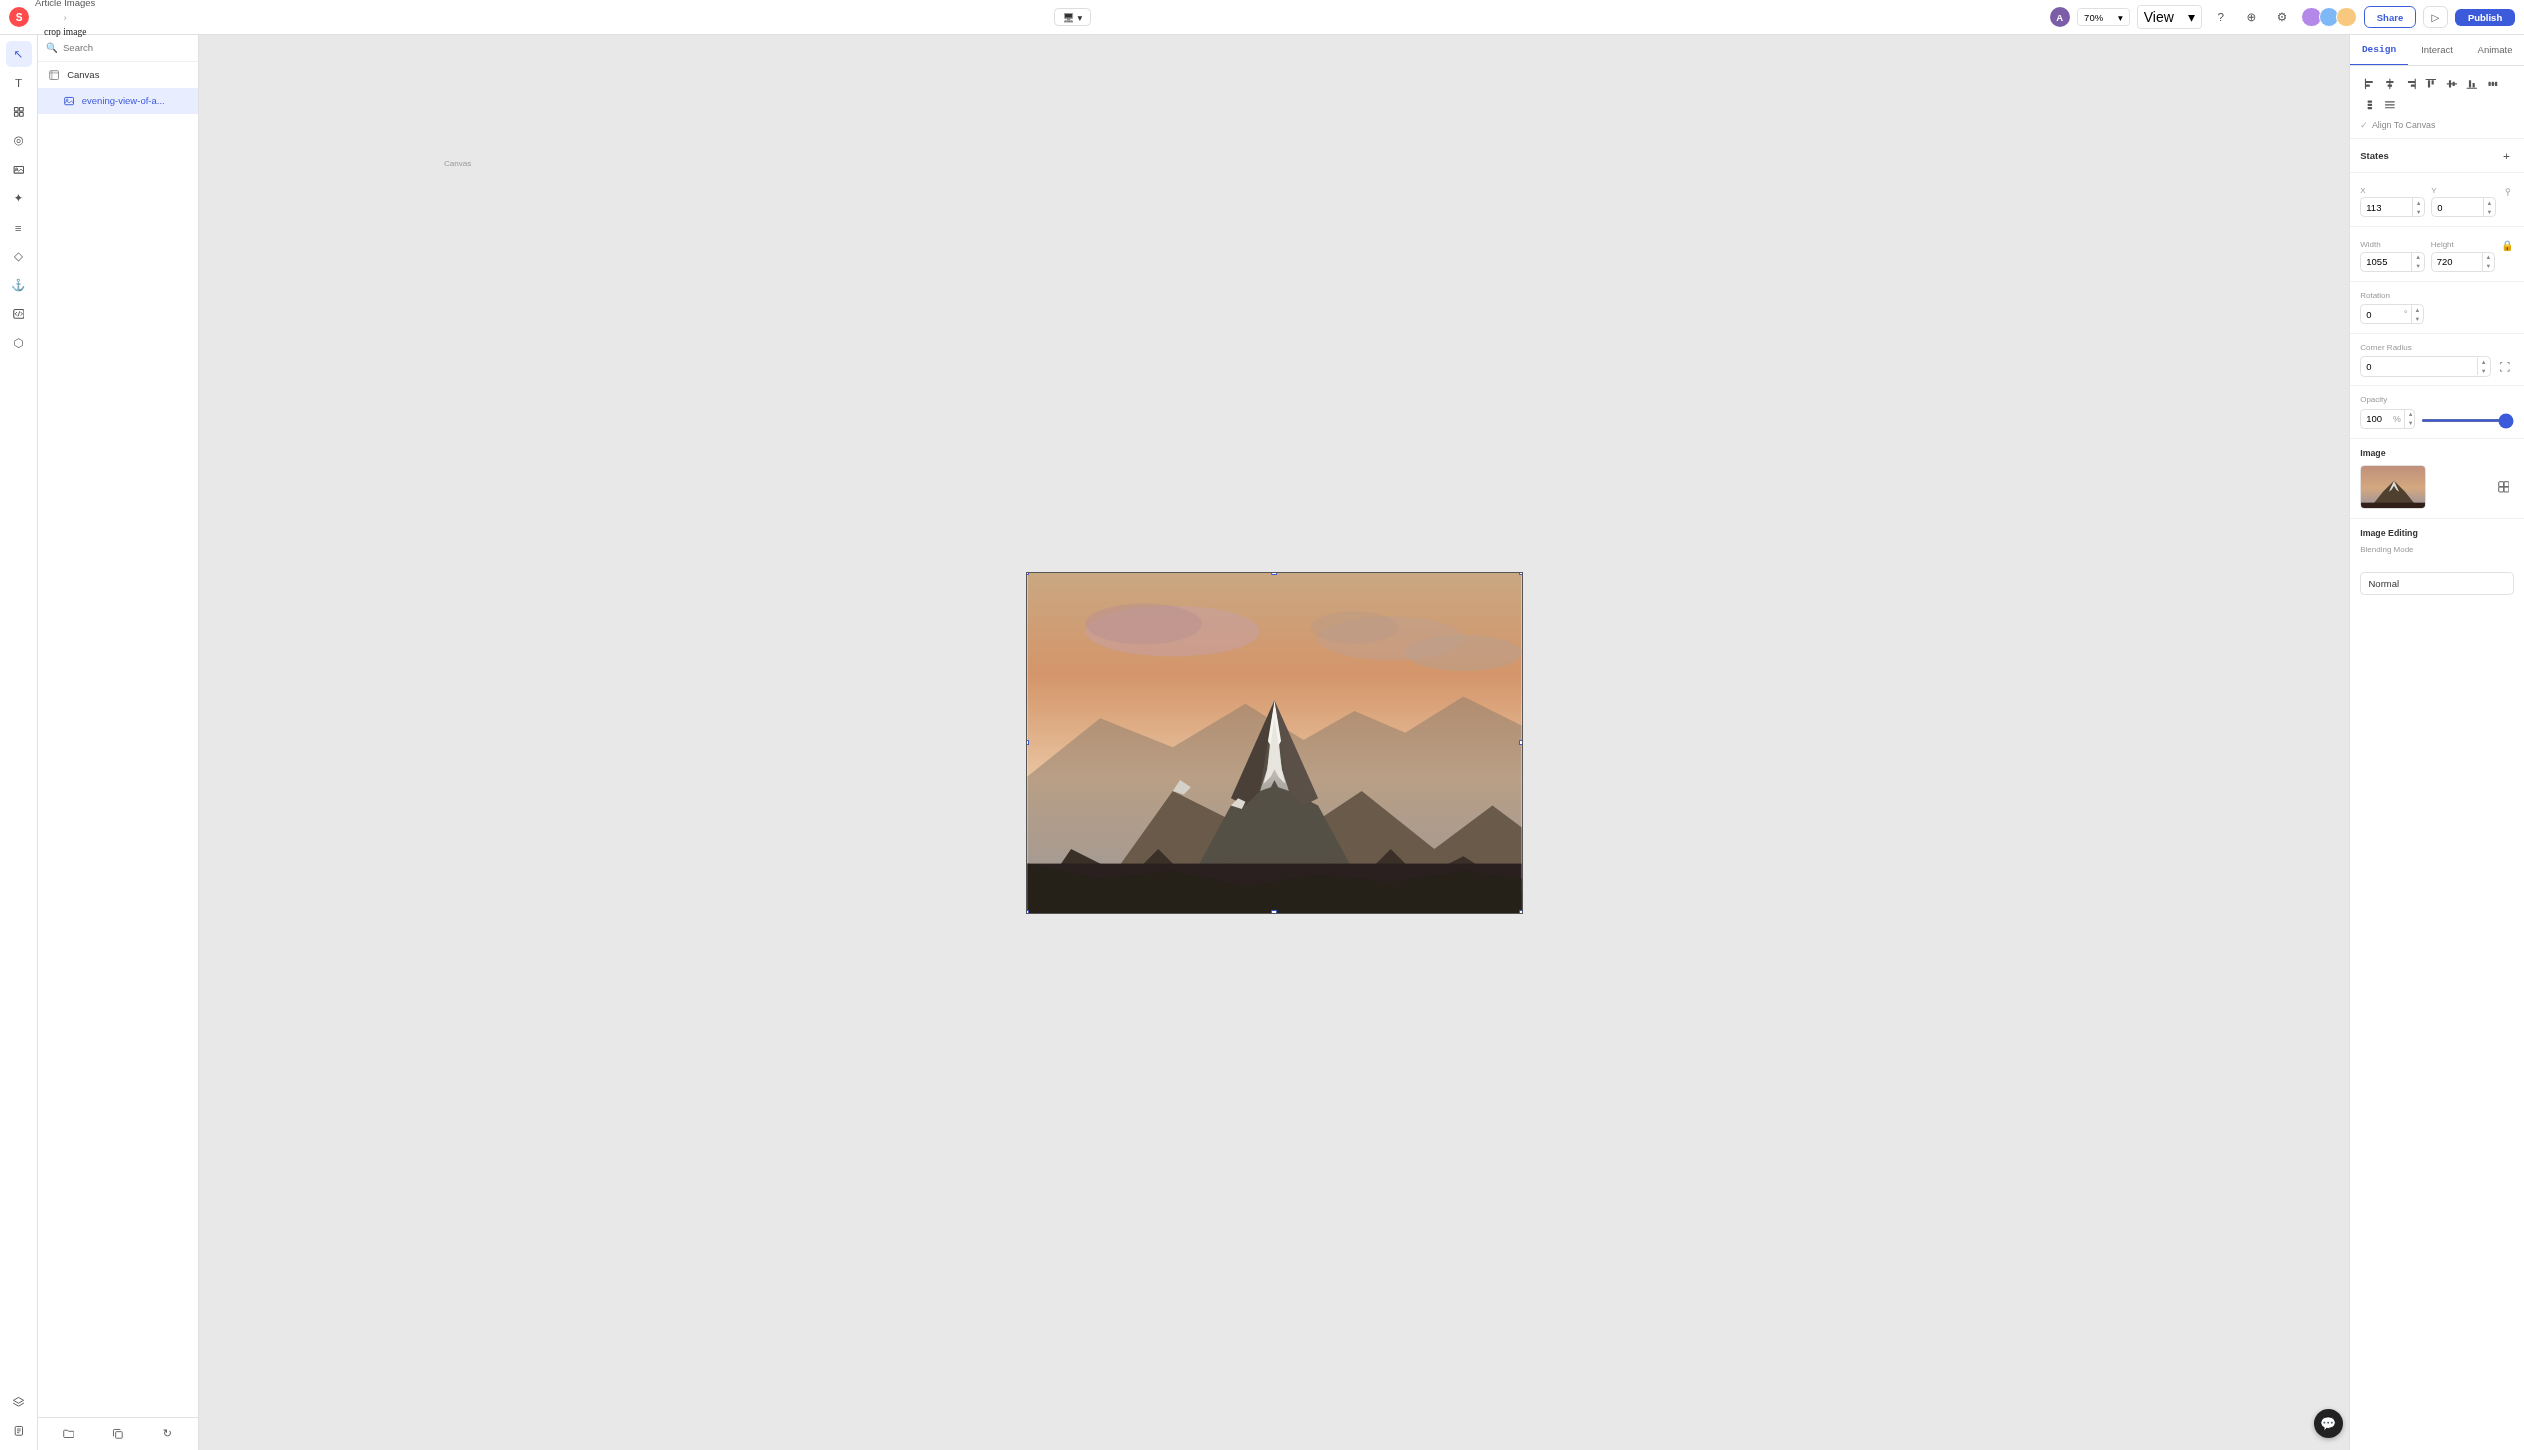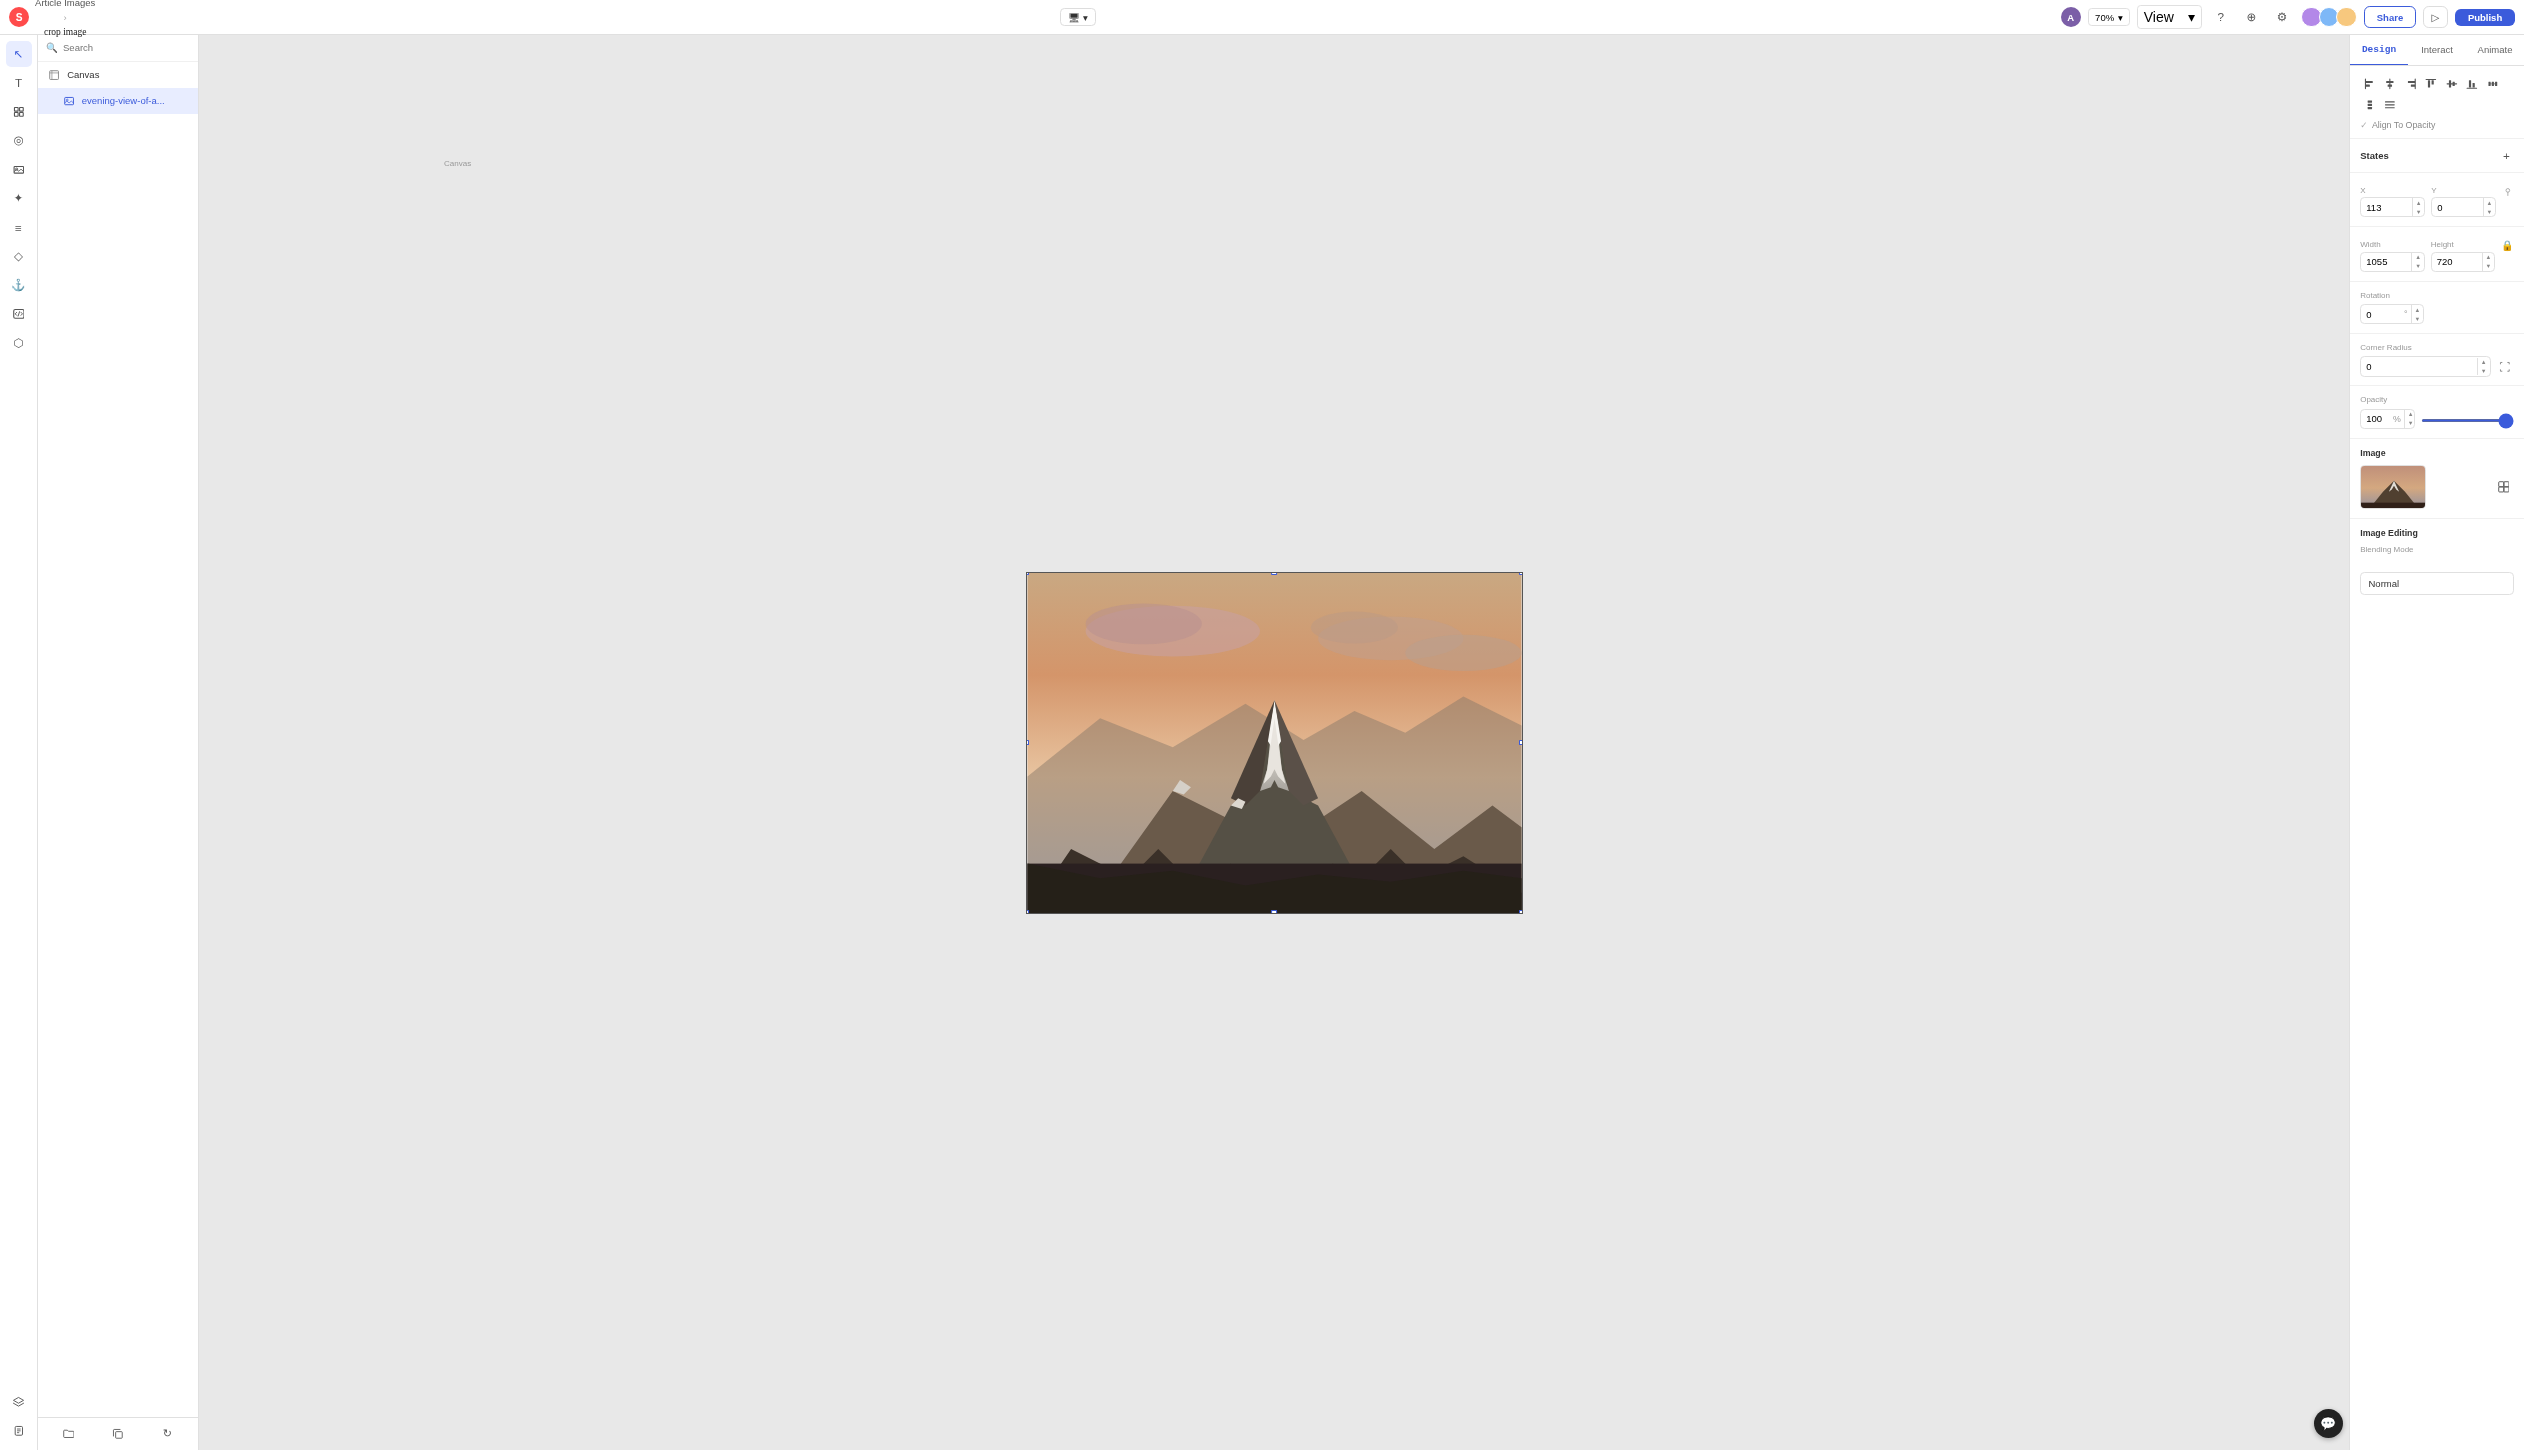--- a/index.html
+++ b/index.html
@@ -9,21 +9,21 @@
     .topbar { display: flex; align-items: center; background: #fff; border-bottom: 0.7px solid #e0e0e0; height: 35px; padding: 0 8.8px; gap: 5.8px; z-index: 100; flex-shrink: 0; }
     .topbar-logo { width: 20.5px; height: 20.5px; background: #ff4b4b; border-radius: 50%; display: flex; align-items: center; justify-content: center; color: white; font-size: 10.2px; font-weight: bold; flex-shrink: 0; }
     .topbar-breadcrumb { display: flex; align-items: center; gap: 4.4px; color: #555; font-size: 9.5px; flex-direction: column; }
     .topbar-breadcrumb .crumb-link { color: #555; cursor: pointer; }
     .topbar-breadcrumb .crumb-sep { color: #aaa; }
     .topbar-breadcrumb .crumb-current { color: #222; font-weight: 500; font-family: Liberation Serif, serif; }
     .topbar-center { flex: 1; display: flex; align-items: center; justify-content: center; gap: 5.8px; }
     .device-btn { display: flex; align-items: center; gap: 2.9px; border: 0.7px solid #ddd; border-radius: 4.4px; padding: 2.9px 7.3px; cursor: pointer; font-size: 9.5px; color: #333; background: #fff; }
     .topbar-right { display: flex; align-items: center; gap: 7.3px; }
     .avatar { width: 20.5px; height: 20.5px; border-radius: 50%; background: #7b5ea7; color: white; display: flex; align-items: center; justify-content: center; font-size: 9.5px; font-weight: bold; }
-    .zoom-btn { display: flex; align-items: center; gap: 4px; cursor: pointer; font-size: 9.5px; padding: 2.9px 5.8px; border-radius: 3.7px; border: 0.7px solid #e0e0e0; background: #fff; }
+    .zoom-btn { display: flex; align-items: center; gap: 15px; cursor: pointer; font-size: 9.5px; padding: 2.9px 5.8px; border-radius: 3.7px; border: 0.7px solid #e0e0e0; background: #fff; }
     .view-btn { display: flex; align-items: center; gap: 14px; cursor: pointer; font-size: 14px; padding: 2.9px 5.8px; border-radius: 3.7px; border: 0.7px solid #e0e0e0; background: #fff; }
     .icon-btn { width: 23.4px; height: 23.4px; display: flex; align-items: center; justify-content: center; cursor: pointer; border-radius: 4.4px; color: #555; font-size: 11.7px; }
     .collab-dots { display: flex; align-items: center; gap: 1.5px; cursor: pointer; }
     .collab-dot { width: 20.5px; height: 20.5px; border-radius: 50%; background: #e0e0e0; border: 1.5px solid #fff; margin-left: -4.4px; }
     .share-btn { background: #fff; border: 0.7px solid #3b5bdb; color: #3b5bdb; border-radius: 5.8px; padding: 4.4px 11.7px; font-size: 9.5px; font-weight: 600; cursor: pointer; }
     .preview-btn { background: #fff; border: 0.7px solid #ddd; border-radius: 5.8px; padding: 4.4px 7.3px; font-size: 10.2px; cursor: pointer; color: #444; }
     .publish-btn { background: #3b5bdb; color: #fff; border: none; border-radius: 5.8px; padding: 3px 13px; font-size: 9.5px; font-weight: 700; cursor: pointer; }
 
     
     .main-layout { display: flex; flex: 1; overflow: hidden; }
@@ -402,21 +402,21 @@
         <div class="align-btn">
           <svg width="11.7" height="11.7" viewBox="0 0 16 16" fill="none">
             <line x1="2" y1="4" x2="14" y2="4" stroke="#555" stroke-width="1.5" stroke-linecap="round"></line>
             <line x1="2" y1="8" x2="14" y2="8" stroke="#555" stroke-width="1.5" stroke-linecap="round"></line>
             <line x1="2" y1="12" x2="14" y2="12" stroke="#555" stroke-width="1.5" stroke-linecap="round"></line>
           </svg>
         </div>
       </div>
       <div class="align-canvas-row">
         <span class="check-icon">✓</span>
-        <span style="color:#888; font-size:8.8px;">Align To Opacity</span>
+        <span style="color:#888; font-size:8.8px;">Align To Canvas</span>
       </div>
     </div>
 
     <div class="panel-section">
       <div class="states-row">
         <span style="font-size:9.5px; font-weight:600;">States</span>
         <div class="add-state-btn">+</div>
       </div>
     </div>
 

